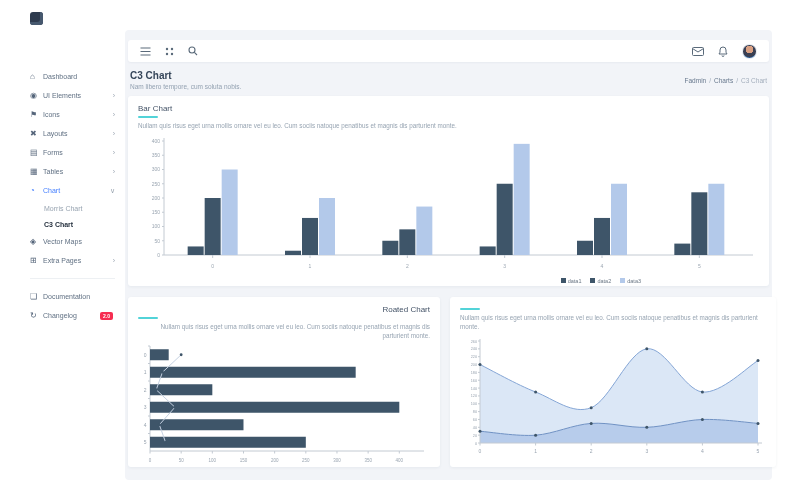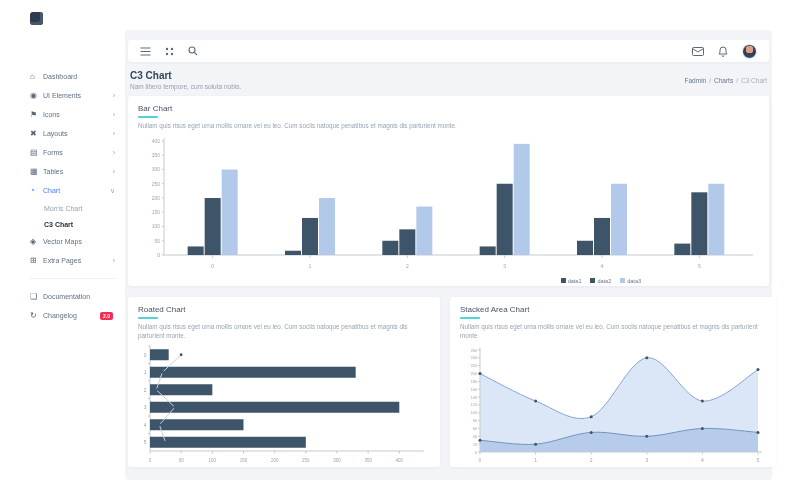--- a/index.html
+++ b/index.html
@@ -37,21 +37,21 @@
   .breadcrumb { font-size:6.5px; color:#a3aebc; display:flex; gap:3px; }
   .breadcrumb .bc-link { color:#67788d; cursor:pointer; }
 
   .card { background:#fff; border-radius:3px; box-shadow:0 1px 3px rgba(40,60,90,.06); padding:8px 10px; }
   .card-title { font-size:8px; font-weight:normal; color:#455468; }
   .card-underline { width:20px; height:2px; background:#52d3d8; border-radius:1px; margin:3px 0 4px; }
   .card-desc { font-size:6.3px; color:#97a4b2; line-height:1.35; }
 
   .card-bar { margin-top:2px; height:190px; }
   .row2 { display:flex; gap:10px; margin-top:11px; }
-  .card-rotated { width:332px; height:170px; }
+  .card-rotated { width:332px; height:170px;text-align:right; }
   .card-stacked { flex:1; height:170px; }
 
   .chart-box { margin-top:4px; }
   svg text { font-family:"Liberation Sans", sans-serif; }
   .c3-legend { display:flex; justify-content:flex-end; padding-right:118px; gap:9px; margin-top:1px; }
   .legend-item { display:flex; align-items:center; gap:2px; font-size:5.5px; color:#6b7785; cursor:pointer; }
   .legend-sq { width:5px; height:5px; flex:none; }
 </style>
 </head>
 <body>
@@ -297,21 +297,20 @@
               <text x="167.8139534883721" y="117.5" font-size="4.5" fill="#9aa5b1" text-anchor="middle">250</text>
               <line x1="198.97674418604652" y1="107" x2="198.97674418604652" y2="109.5" stroke="#c3cad2"></line>
               <text x="198.97674418604652" y="117.5" font-size="4.5" fill="#9aa5b1" text-anchor="middle">300</text>
               <line x1="230.13953488372093" y1="107" x2="230.13953488372093" y2="109.5" stroke="#c3cad2"></line>
               <text x="230.13953488372093" y="117.5" font-size="4.5" fill="#9aa5b1" text-anchor="middle">350</text>
               <line x1="261.30232558139534" y1="107" x2="261.30232558139534" y2="109.5" stroke="#c3cad2"></line>
               <text x="261.30232558139534" y="117.5" font-size="4.5" fill="#9aa5b1" text-anchor="middle">400</text>
             </svg></div>
       </div>
       <div class="card card-stacked">
-        <div class="card-title">Stacked Area Chart</div>
         <div class="card-underline"></div>
         <div class="card-desc">Nullam quis risus eget urna mollis ornare vel eu leo. Cum sociis natoque penatibus et magnis dis parturient monte.</div>
         <div class="chart-box" id="stackedChart"><svg width="306" height="120" viewBox="0 0 306 120">
               <path d="M20,29.538461538461533 C29.3,34.1 57.1,49.8 75.6,57.0 C94.1,64.2 112.7,79.9 131.2,72.7 C149.7,65.5 168.3,16.5 186.8,13.8 C205.3,11.2 223.9,55.0 242.4,57.0 C260.9,59.0 288.7,30.8 298.0,25.6  L298,88.38461538461539 C288.7,87.7 260.9,83.8 242.4,84.5 C223.9,85.1 205.3,91.7 186.8,92.3 C168.3,93.0 149.7,87.1 131.2,88.4 C112.7,89.7 94.1,98.8 75.6,100.2 C57.1,101.5 29.3,96.9 20.0,96.2  Z" fill="#dbe7f6"></path>
               <path d="M20,96.23076923076923 C29.3,96.9 57.1,101.5 75.6,100.2 C94.1,98.8 112.7,89.7 131.2,88.4 C149.7,87.1 168.3,93.0 186.8,92.3 C205.3,91.7 223.9,85.1 242.4,84.5 C260.9,83.8 288.7,87.7 298.0,88.4  L298,108 L20,108 Z" fill="#b7cceb"></path>
               <path d="M20,29.538461538461533 C29.3,34.1 57.1,49.8 75.6,57.0 C94.1,64.2 112.7,79.9 131.2,72.7 C149.7,65.5 168.3,16.5 186.8,13.8 C205.3,11.2 223.9,55.0 242.4,57.0 C260.9,59.0 288.7,30.8 298.0,25.6 " fill="none" stroke="#85a6d6" stroke-width="1"></path>
               <path d="M20,96.23076923076923 C29.3,96.9 57.1,101.5 75.6,100.2 C94.1,98.8 112.7,89.7 131.2,88.4 C149.7,87.1 168.3,93.0 186.8,92.3 C205.3,91.7 223.9,85.1 242.4,84.5 C260.9,83.8 288.7,87.7 298.0,88.4 " fill="none" stroke="#7092c4" stroke-width="1"></path>
               <line x1="20" y1="4" x2="20" y2="108" stroke="#c3cad2"></line>
               <line x1="20" y1="108" x2="302" y2="108" stroke="#c3cad2"></line>
               <line x1="18" y1="108" x2="20" y2="108" stroke="#c3cad2"></line>

